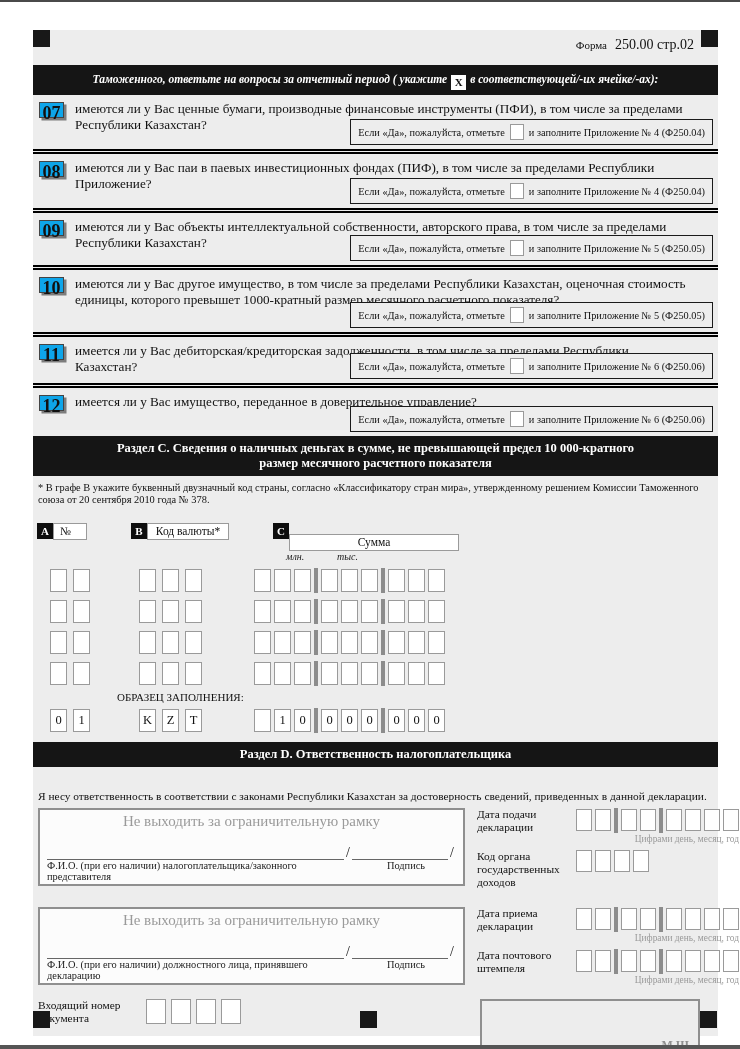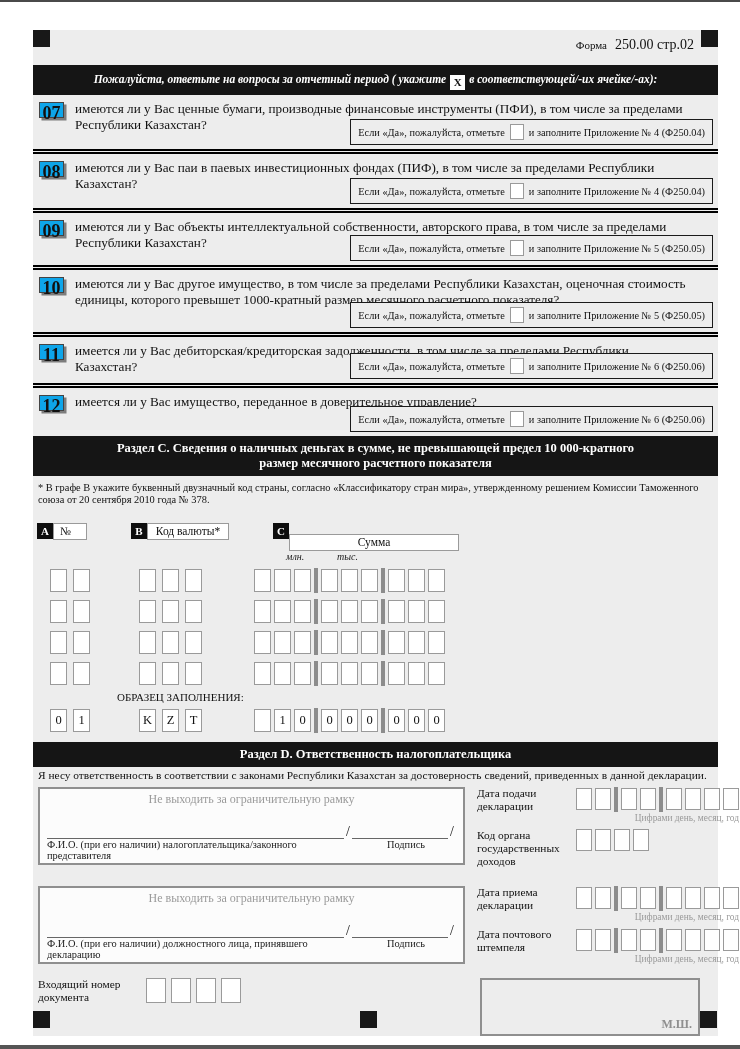--- a/index.html
+++ b/index.html
@@ -48,26 +48,26 @@
   .units .u1 { position:absolute; left:253px; } .units .u2 { position:absolute; left:304px; }
 
   .m-row { display:flex; align-items:center; margin:4px 0 4px 3px; height:27px; }
   .grp { display:flex; gap:6px; align-items:center; }
   .ga { margin-left:14px; } .gb { margin-left:49px; } .gc { margin-left:52px; gap:3px; }
   .cell { width:17px; height:23px; background:#fff; border:1px solid #9a9a9a;
           font-size:12.5px; text-align:center; line-height:21px; flex:none; }
   .vsep { width:4px; height:25px; background:#8c8c8c; flex:none; }
   .sample-label { font-size:11px; margin:4px 0 1px 84px; }
 
-  .statement { font-size:11.4px; margin:2px 5px 4px 5px; }
+  .statement { font-size:11.4px; margin:23px 5px 4px 5px; }
   .d-grid { display:flex; margin-top:6px; }
   .sign-col { width:432px; flex:none; }
   .sign-box { border:2px solid #8f8f8f; background:#fcfcfc; height:78px; margin-left:5px;
               display:flex; flex-direction:column; padding:3px 7px 2px; }
-  .hint { text-align:center; color:#9a9a9a; font-size:12px; }
+  .hint { text-align:center; color:#9a9a9a; font-size:15px; }
   .sp { flex:1; }
   .sigline { display:flex; align-items:flex-end; }
   .seg1 { flex:3.4; border-bottom:1px solid #666; height:10px; }
   .seg2 { flex:1.1; border-bottom:1px solid #666; height:10px; }
   .slash { font-size:14px; padding:0 2px; line-height:1; }
   .siglabels { display:flex; font-size:10.4px; color:#222; }
   .lab1 { flex:3.4; } .lab2 { flex:1.1; text-align:center; }
 
   .r-col { flex:1; padding-left:12px; }
   .r-field { display:flex; margin-bottom:6px; align-items:flex-start; }
@@ -98,41 +98,41 @@
   <div class="reg bc"></div>
   <div class="reg br"></div>
 
   <div class="form-head">
     <span>Форма</span><span class="num">250.00 стр.02</span>
   </div>
 
 
   <div class="bar">
     <div class="l2">
-      <span>Пожалуйста, ответьте на вопросы за отчетный период ( укажите</span><span class="xbox">X</span><span>в соответствующей/-их ячейке/-ах):</span>
+      <span>Таможенного, ответьте на вопросы за отчетный период ( укажите</span><span class="xbox">X</span><span>в соответствующей/-их ячейке/-ах):</span>
     </div>
   </div>
 
   <div class="q-row h54">
     <div class="q-head">
         <div class="q-num">07</div>
       <div class="q-text">имеются ли у Вас ценные бумаги, производные финансовые инструменты (ПФИ), в том числе за пределами Республики Казахстан?</div>
       </div>
     <div class="q-note">
       <span>Если «Да», пожалуйста, отметьте</span>
       <span class="chk"></span>
       <span>и заполните Приложение № 4 (Ф250.04)</span>
       </div>
   </div>
   <div class="q-div"></div>
 
   <div class="q-row h54">
     <div class="q-head">
         <div class="q-num">08</div>
-      <div class="q-text">имеются ли у Вас паи в паевых инвестиционных фондах (ПИФ), в том числе за пределами Республики Казахстан?</div>
+      <div class="q-text">имеются ли у Вас паи в паевых инвестиционных фондах (ПИФ), в том числе за пределами Республики Приложение?</div>
       </div>
     <div class="q-note">
       <span>Если «Да», пожалуйста, отметьте</span>
       <span class="chk"></span>
       <span>и заполните Приложение № 4 (Ф250.04)</span>
       </div>
   </div>
   <div class="q-div"></div>
 
   <div class="q-row h52">

